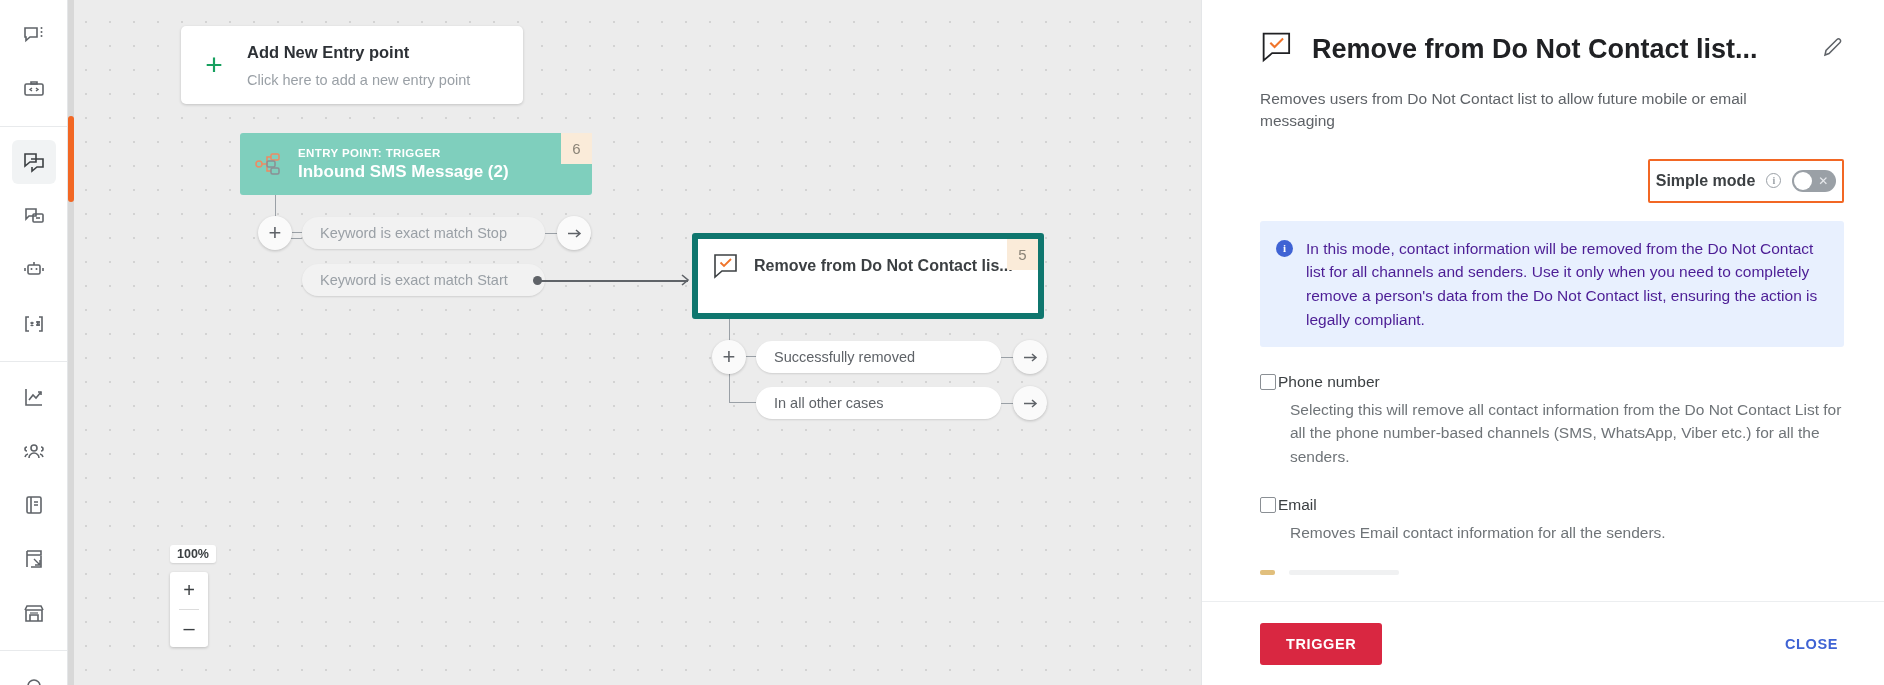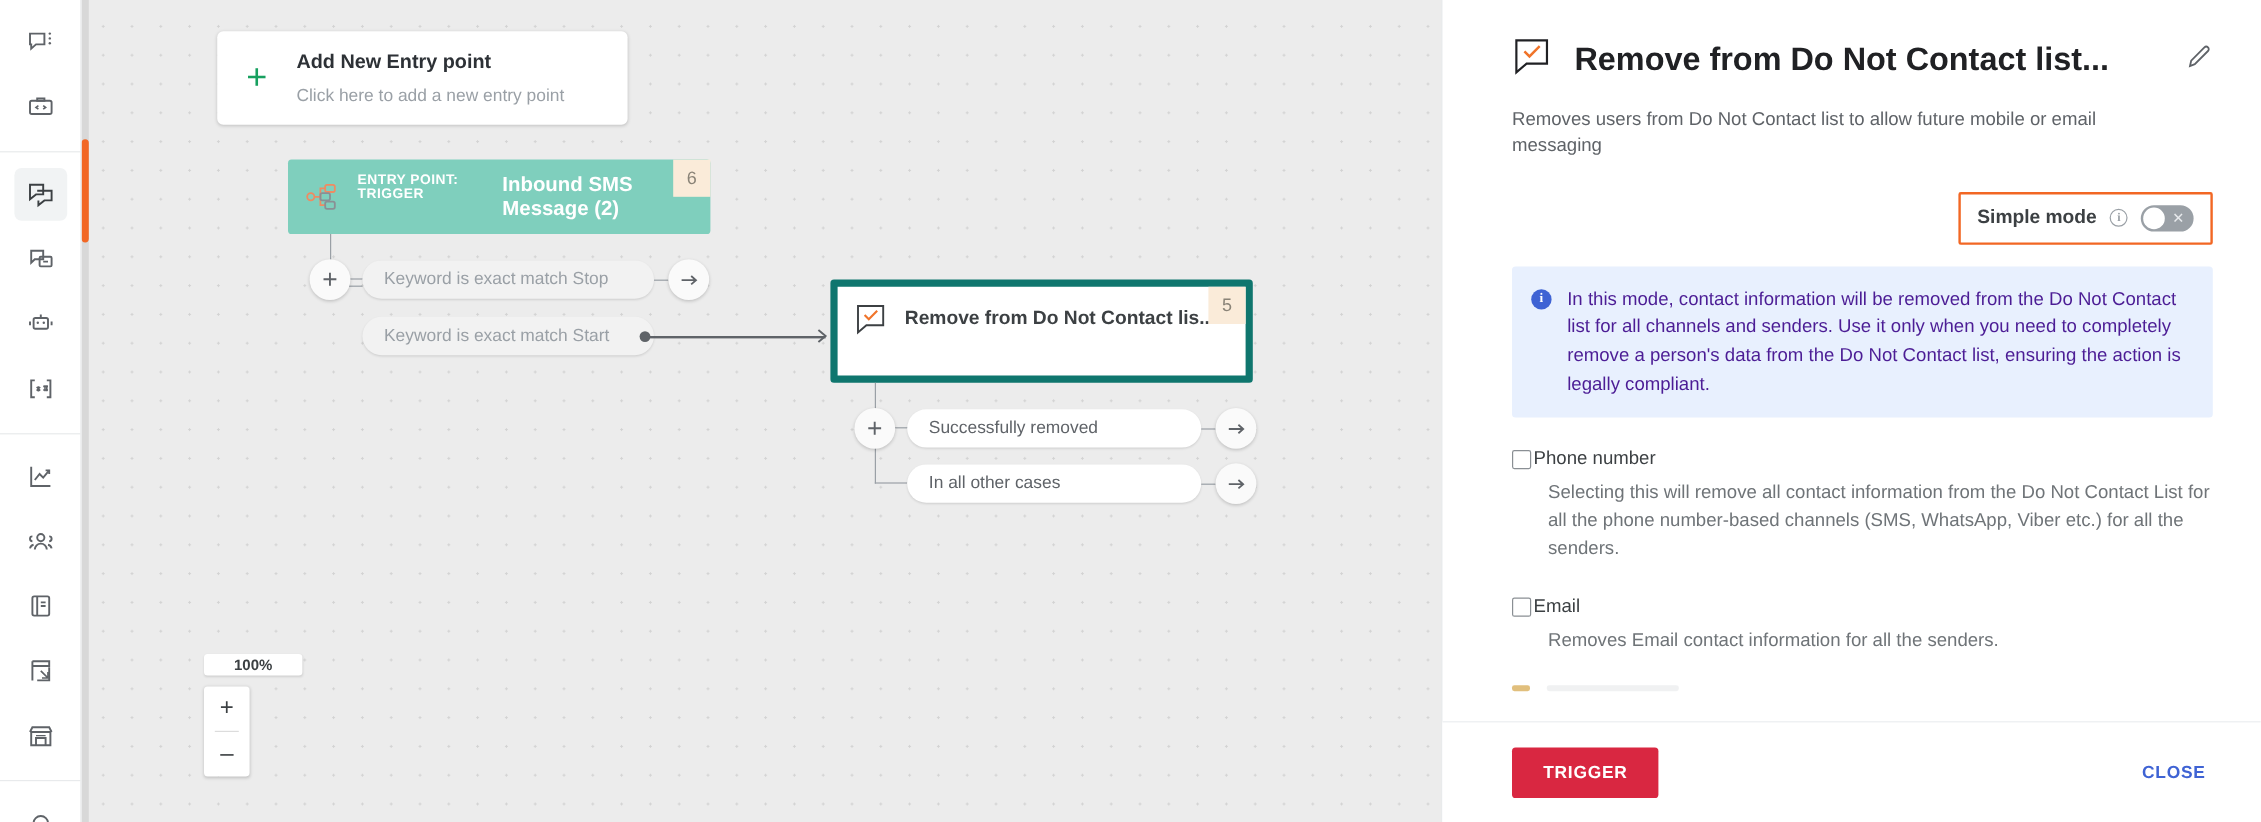--- a/index.html
+++ b/index.html
@@ -66,21 +66,21 @@
   .add-entry-sub { font-size: 14.5px; color: #9aa0a6; }
 
   
   .trigger-node {
     position: absolute; left: 172px; top: 133px;
     width: 352px; height: 62px;
     background: #7fcfbd; border-radius: 3px;
     display: flex; align-items: center; cursor: pointer;
   }
   .trigger-icon { width: 58px; flex: none; display: flex; align-items: center; justify-content: center; }
-  .trigger-texts { display: flex; flex-direction: row; gap: 3px; }
+  .trigger-texts { display: flex; flex-direction: column; gap: 3px; }
   .trigger-kicker { font-size: 11.5px; font-weight: bold; letter-spacing: .4px; color: #ffffff; }
   .trigger-title { font-size: 17px; font-weight: bold; color: #ffffff; }
   .node-badge {
     position: absolute; right: 0; top: 0;
     min-width: 31px; height: 31px; padding: 0 6px;
     background: #faebd9; color: #8a8377;
     font-size: 15px; display: flex; align-items: center; justify-content: center;
   }
 
   
@@ -113,21 +113,21 @@
     background: #ffffff; border: 6px solid #0f766e; border-radius: 3px;
     cursor: pointer;
   }
   .action-row { display: flex; align-items: center; padding: 13px 0 0 0; }
   .action-icon { width: 56px; flex: none; display: flex; align-items: center; justify-content: center; }
   .action-title { font-size: 16px; font-weight: bold; color: #3c4043; }
 
   
   .zoom-label {
     position: absolute; left: 102px; top: 545px;
-    background: #fff; padding: 2px 25px; border-radius: 3px;
+    background: #fff; padding: 2px 7px; border-radius: 3px;
     font-size: 12.5px; font-weight: bold; color: #3c4043;
     box-shadow: 0 1px 2px rgba(0,0,0,.12);
   }
   .zoom-box {
     position: absolute; left: 102px; top: 572px;
     width: 38px; background: #fff; border-radius: 3px;
     box-shadow: 0 1px 3px rgba(0,0,0,.2);
     display: flex; flex-direction: column; align-items: center;
   }
   .zoom-btn {
@@ -150,21 +150,21 @@
     flex: 1; white-space: nowrap; overflow: hidden; text-overflow: ellipsis;
   }
   .edit-icon { flex: none; color: #5f6368; cursor: pointer; }
   .panel-desc {
     margin-top: 20px; font-size: 15.5px; line-height: 1.45; color: #5f6368;
     max-width: 560px;
   }
 
   .simple-mode-box {
     margin-top: 26px; margin-left: auto;
-    width: 212px; height: 44px;
+    width: 196px; height: 44px;
     border: 2px solid #f26724; border-radius: 2px;
     display: flex; align-items: center; justify-content: center; gap: 11px;
   }
   .simple-mode-label { font-size: 16px; font-weight: bold; color: #3c4043; }
   .info-circle {
     width: 15px; height: 15px; border-radius: 50%;
     border: 1.4px solid #9aa0a6; color: #9aa0a6;
     font-size: 10px; font-weight: bold; display: flex; align-items: center; justify-content: center;
     font-family: "Liberation Serif", serif; cursor: pointer;
   }

